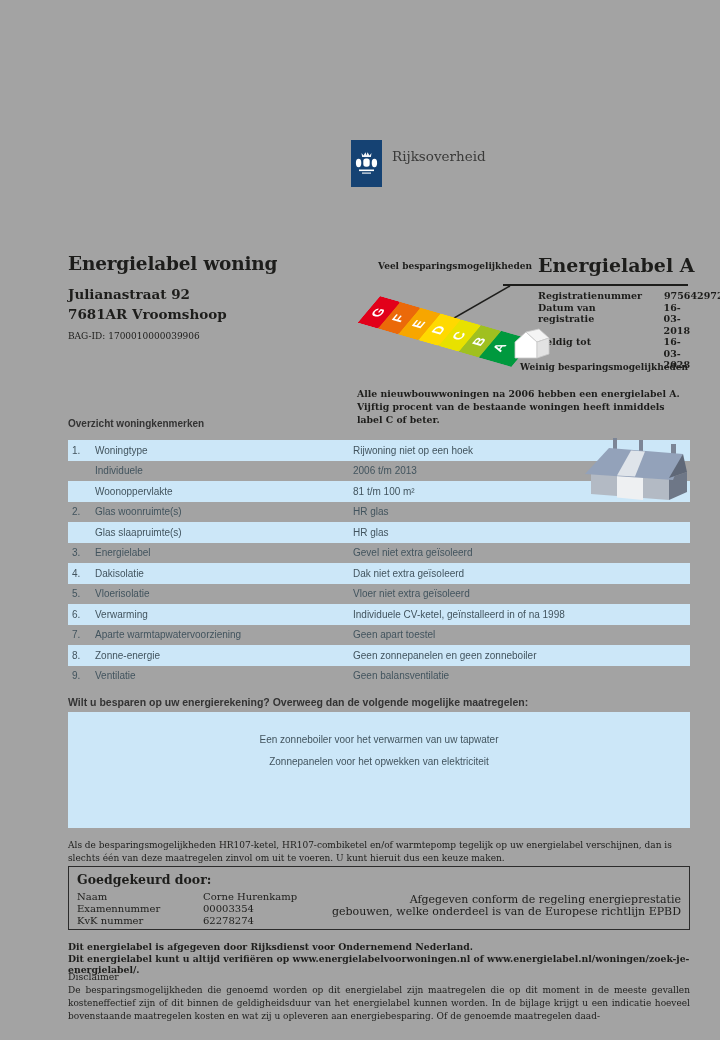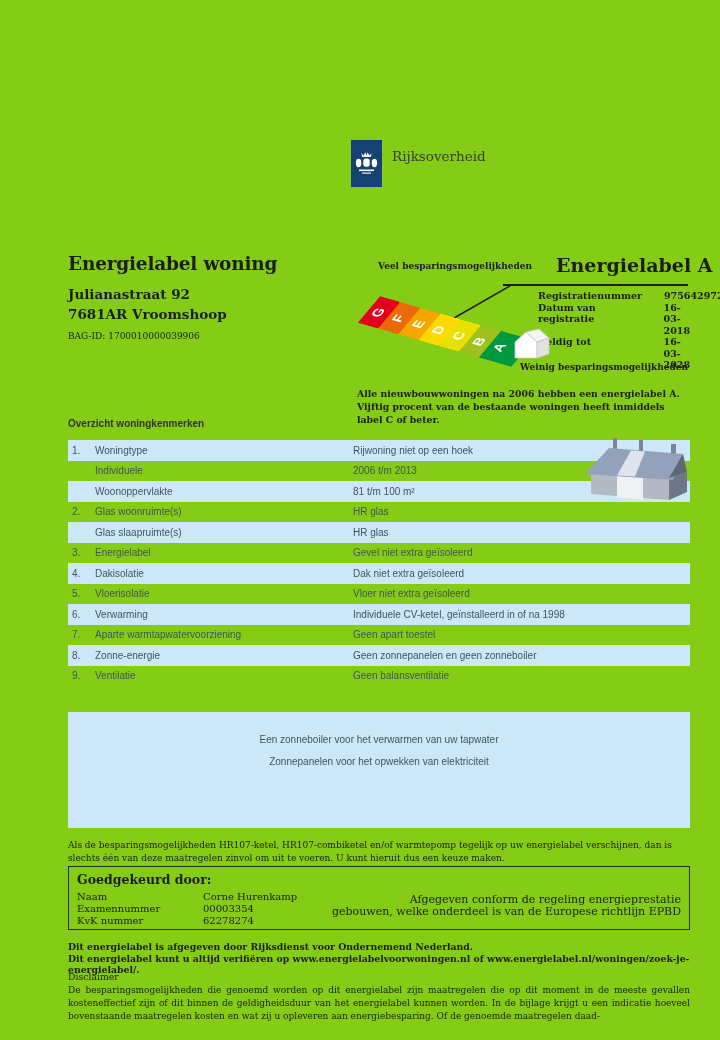--- a/index.html
+++ b/index.html
@@ -1,34 +1,34 @@
 <!DOCTYPE html>
 <html><head>
 <meta charset="utf-8">
 <style>
   html,body{margin:0;padding:0;background:#ffffff;}
-  .page{position:relative;width:720px;height:1040px;background:#84cc16;overflow:hidden;
+  .page{position:relative;width:720px;height:1040px;background:#a3a3a3;overflow:hidden;
         font-family:"DejaVu Serif",serif;color:#1d1d1b;}
   .abs{position:absolute;}
 
   
   .logo-wrap{left:351px;top:140px;width:300px;height:50px;}
   .logo-flag{position:absolute;left:0;top:0;width:31px;height:47px;}
   .logo-text{position:absolute;left:41px;top:8px;font-size:13.5px;color:#3a3a39;}
 
   
   .doc-title{left:68px;top:253px;font-size:18.5px;font-weight:bold;letter-spacing:-0.2px;}
   .addr1{left:68px;top:286px;font-size:13.5px;font-weight:bold;}
   .addr2{left:68px;top:306px;font-size:13.5px;font-weight:bold;}
   .bag{left:68px;top:331px;font-size:9px;font-weight:normal;}
 
   
   .veel{left:378px;top:261px;font-size:9px;font-weight:bold;}
   .weinig{left:470px;top:362px;width:218px;text-align:right;font-size:9px;font-weight:bold;}
-  .ela-title{left:556px;top:254px;font-size:19px;font-weight:bold;}
+  .ela-title{left:538px;top:254px;font-size:19px;font-weight:bold;}
   .ela-rule{left:503px;top:284px;width:185px;height:2px;background:#1d1d1b;}
   .reg-table{left:538px;top:290px;width:152px;font-size:9.5px;font-weight:bold;}
   .reg-row{display:flex;line-height:11.5px;}
   .reg-label{width:98px;}
   .reg-value{flex:1;padding-left:28px;}
 
   
   .scale-wrap{left:372px;top:288px;width:190px;height:92px;}
   .scale-strip{position:absolute;left:8px;top:8px;display:flex;transform-origin:0 0;
                transform:rotate(16deg) skewX(-24deg);}
@@ -226,20 +226,21 @@
     <polygon points="34,44.5 60,46.5 60,70 34,67.5" fill="#eef0f2"></polygon>
     <polygon points="86,48 104,42 104,62 86,70" fill="#6e7787"></polygon>
     <rect x="30" y="8" width="4" height="11" fill="#7c8596"></rect>
     <rect x="56" y="10" width="4" height="11" fill="#7c8596"></rect>
     <rect x="88" y="14" width="5" height="11" fill="#7c8596"></rect>
     <polygon points="2,44 26,18 100,24 90,50" fill="#93a2ba"></polygon>
     <polygon points="34,45.5 48,20.5 62,21.5 52,46.5" fill="#dfe4ea"></polygon>
     <polygon points="100,24 104,42 86,48" fill="#5f6878"></polygon>
   </svg>
 
+  <div class="abs measures-heading">Wilt u besparen op uw energierekening? Overweeg dan de volgende mogelijke maatregelen:</div>
   <div class="abs measures-box">
       <div class="measure-item">Een zonneboiler voor het verwarmen van uw tapwater</div>
       <div class="measure-item">Zonnepanelen voor het opwekken van elektriciteit</div>
     </div>
   <div class="abs mid-note">Als de besparingsmogelijkheden HR107-ketel, HR107-combiketel en/of warmtepomp tegelijk op uw energielabel verschijnen, dan is slechts één van deze maatregelen zinvol om uit te voeren. U kunt hieruit dus een keuze maken.</div>
 
   <div class="abs approval-box">
     <div class="approval-heading">Goedgekeurd door:</div>
     <div class="approval-fields">
         <div class="ap-row">

